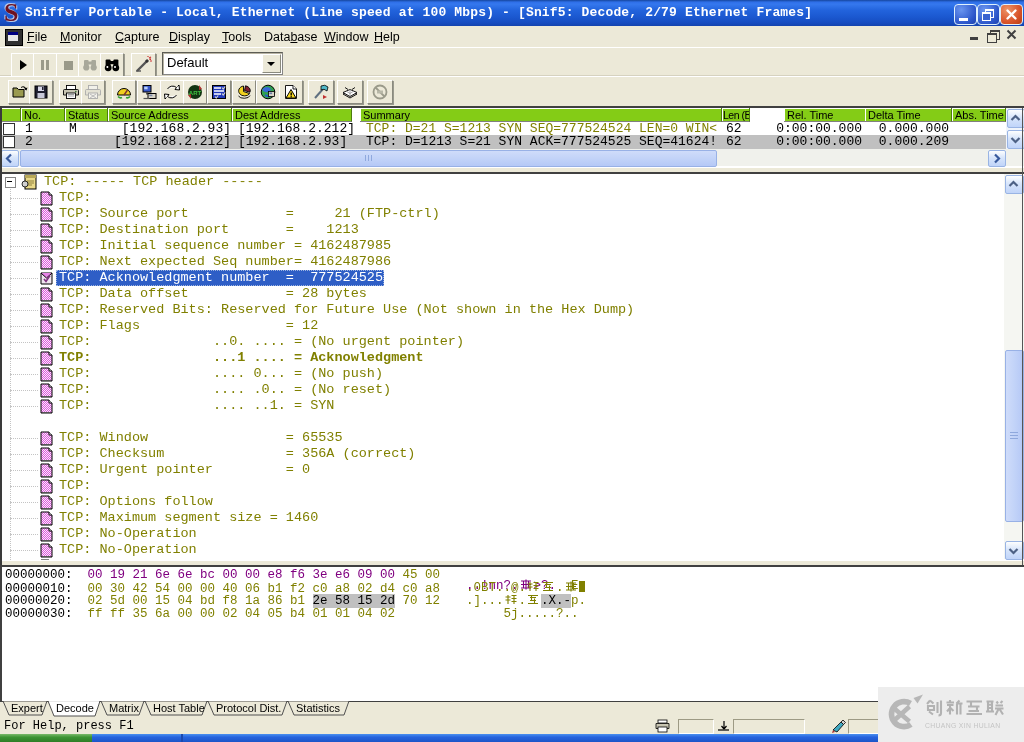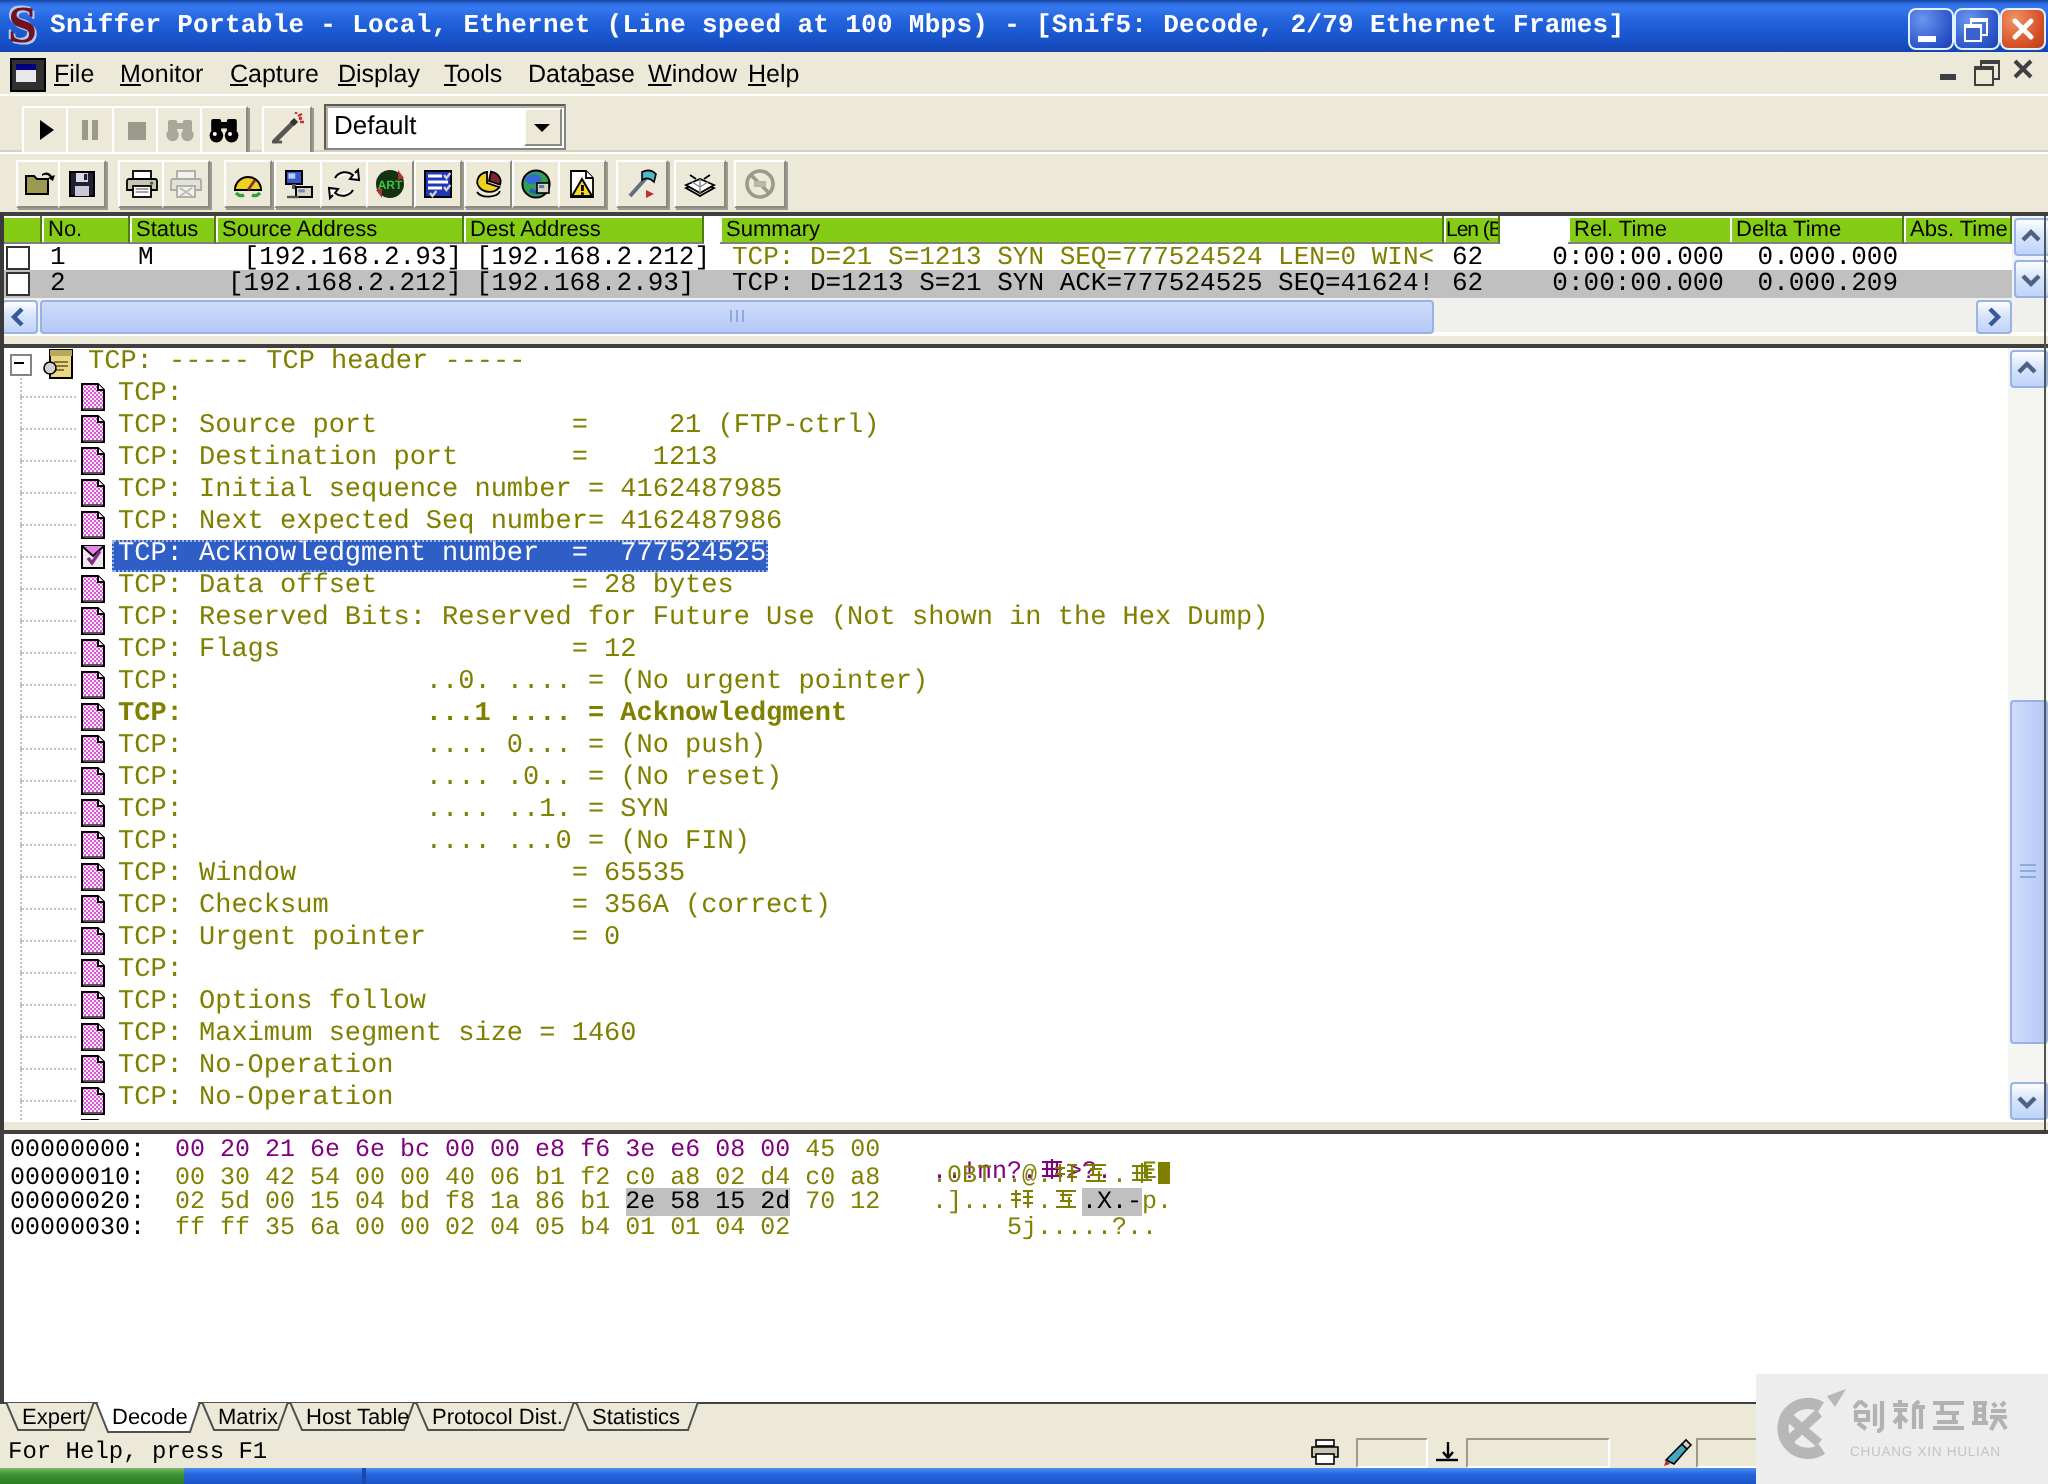--- a/index.html
+++ b/index.html
@@ -417,23 +417,20 @@
         </svg><span class="txt">TCP:               ...1 .... = Acknowledgment</span></div>
  <div class="trow c" style="top:192px;"><svg class="tico" width="13" height="15">
           <use href="#doc"></use>
         </svg><span class="txt">TCP:               .... 0... = (No push)</span></div>
  <div class="trow c" style="top:208px;"><svg class="tico" width="13" height="15">
           <use href="#doc"></use>
         </svg><span class="txt">TCP:               .... .0.. = (No reset)</span></div>
  <div class="trow c" style="top:224px;"><svg class="tico" width="13" height="15">
           <use href="#doc"></use>
         </svg><span class="txt">TCP:               .... ..1. = SYN</span></div>
- <div class="trow c" style="top:240px;"><svg class="tico" width="13" height="15">
-          <use href="#doc"></use>
-        </svg><span class="txt">TCP:               .... ...0 = (No FIN)</span></div>
  <div class="trow c" style="top:256px;"><svg class="tico" width="13" height="15">
           <use href="#doc"></use>
         </svg><span class="txt">TCP: Window                 = 65535</span></div>
  <div class="trow c" style="top:272px;"><svg class="tico" width="13" height="15">
           <use href="#doc"></use>
         </svg><span class="txt">TCP: Checksum               = 356A (correct)</span></div>
  <div class="trow c" style="top:288px;"><svg class="tico" width="13" height="15">
           <use href="#doc"></use>
         </svg><span class="txt">TCP: Urgent pointer         = 0</span></div>
  <div class="trow c" style="top:304px;"><svg class="tico" width="13" height="15">
@@ -468,21 +465,21 @@
         <svg width="13" height="13" viewBox="0 0 13 13">
           <path d="M2.5 5 L6.5 9 L10.5 5" fill="none" stroke="#4d6185" stroke-width="2.2"></path>
         </svg>
       </div>
 </div>
 <div class="abs" style="left:0;top:560px;width:1024px;height:1px;background:#fff;"></div>
 <div class="abs" style="left:1022px;top:108px;width:1px;height:593px;background:#555;"></div>
 <div class="abs" style="left:0;top:106px;width:2px;height:596px;background:#3a3a3a;"></div>
 
 <div id="hex" class="abs">
- <div class="hrow" style="top:1px;"><span>00000000:</span>&nbsp;&nbsp;<span class="pu">00 20 21 6e 6e bc 00 00 e8 f6 3e e6 08 00 </span><span class="ol">45 00</span></div>
+ <div class="hrow" style="top:1px;"><span>00000000:</span>&nbsp;&nbsp;<span class="pu">00 19 21 6e 6e bc 00 00 e8 f6 3e e6 09 00 </span><span class="ol">45 00</span></div>
  <div class="hrow" style="top:15px;text-align:center;"><span>00000010:</span>&nbsp;&nbsp;<span class="ol">00 30 42 54 00 00 40 06 b1 f2 c0 a8 02 d4 c0 a8</span></div>
  <div class="hrow" style="top:27px;"><span>00000020:</span>&nbsp;&nbsp;<span class="ol">02 5d 00 15 04 bd f8 1a 86 b1 </span><span class="hl">2e 58 15 2d</span><span class="ol"> 70 12</span></div>
  <div class="hrow" style="top:40px;"><span>00000030:</span>&nbsp;&nbsp;<span class="ol">ff ff 35 6a 00 00 02 04 05 b4 01 01 04 02</span></div>
  <div class="hrow" style="top:12px;left:464px;"><span class="pu">..!nn?.<svg class="cg" width="14" height="11" viewBox="0 0 12 11">
             <use href="#cjk1"></use>
           </svg>&gt;?.&nbsp;&nbsp;</span><span class="ol">E.</span></div>
  <div class="hrow" style="top:14px;left:464px;"><span class="ol">.0BT..@.<svg class="cg" width="14" height="11" viewBox="0 0 12 11">
             <use href="#cjk2"></use>
           </svg><svg class="cg" width="14" height="11" viewBox="0 0 12 11">
             <use href="#cjk3"></use>

